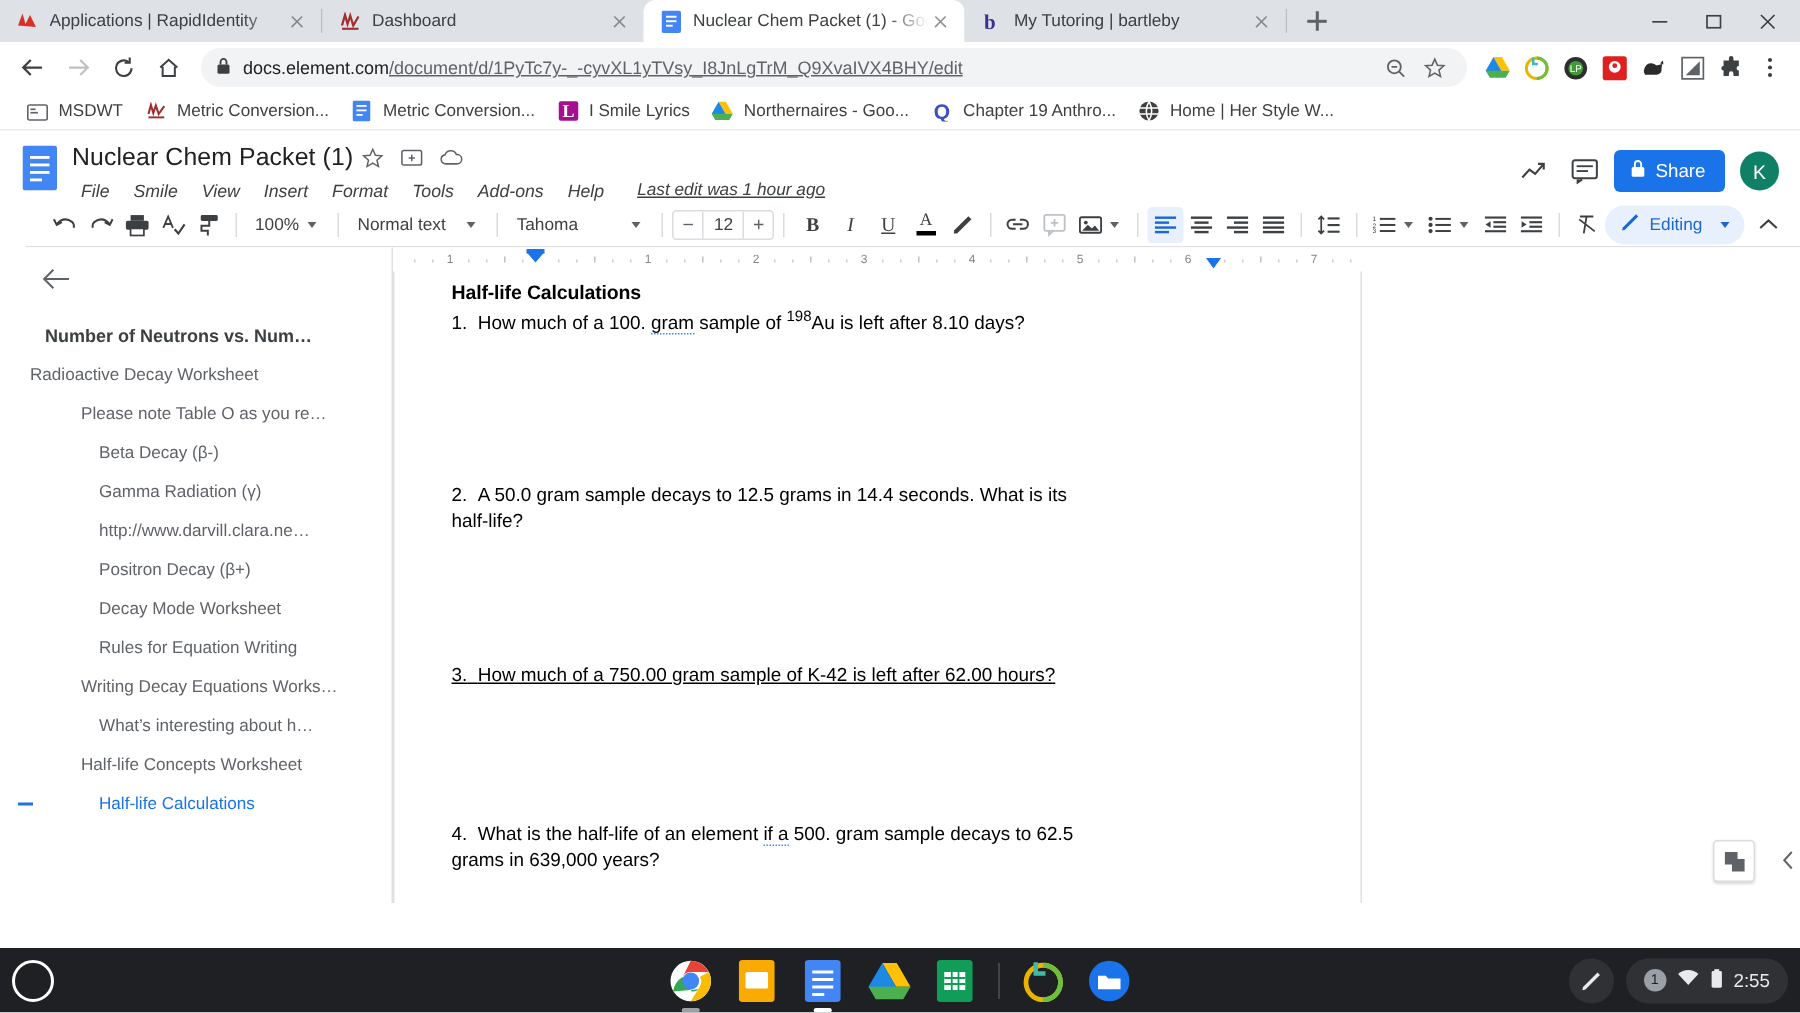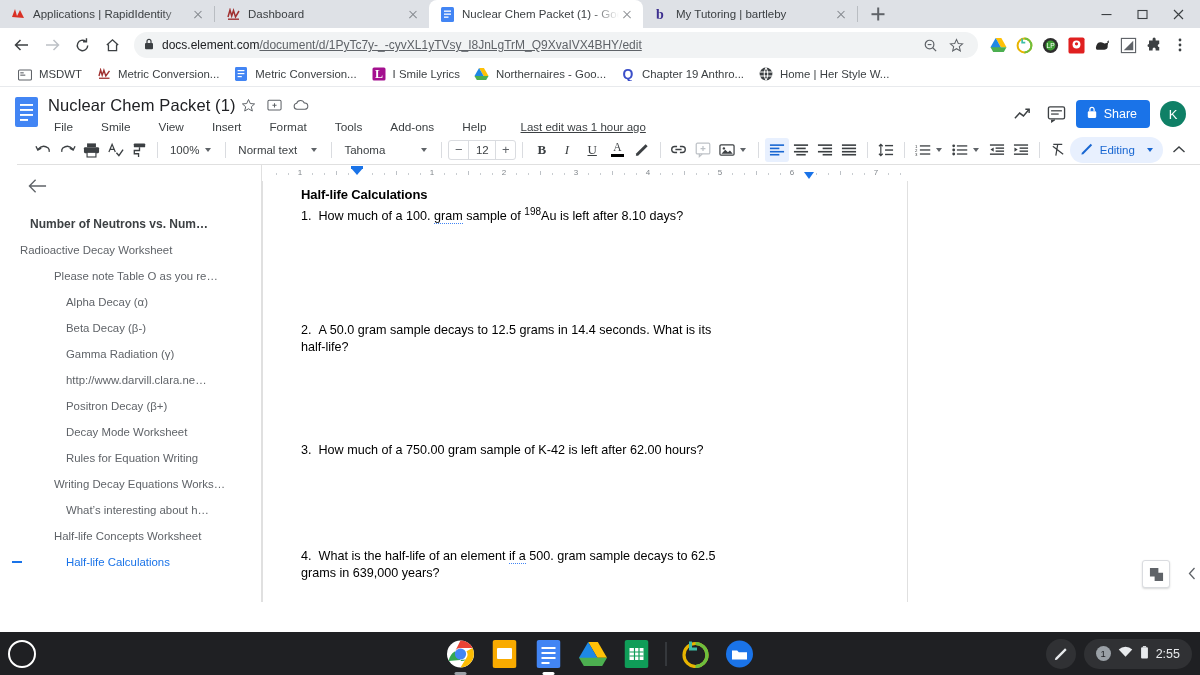--- a/index.html
+++ b/index.html
@@ -79,21 +79,21 @@
 
   
   #docs-app { height: 545px; background: #ffffff; position: relative; }
 
   .docs-head { height: 48px; display:flex; align-items:flex-start; padding: 6px 14px 0 10px; }
   .docs-logo { width: 32px; height: 40px; flex:0 0 32px; display:flex; align-items:flex-start; justify-content:center; padding-top: 4px; }
   .docs-head-mid { flex:1 1 auto; padding-left: 6px; }
   .doc-title-row { display:flex; align-items:center; gap: 0px; height: 24px; }
   .doc-title { font-size: 16.5px; color: #202124; letter-spacing: .1px; }
   .title-ico { width: 26px; height: 24px; display:flex; align-items:center; justify-content:center; }
-  .menubar { display:flex; align-items:center; height: 21px; gap: 16px; margin-top: -1px; }
+  .menubar { display:flex; align-items:center; height: 21px; gap: 4px; margin-top: -1px; font-style: italic; }
   .menu-item { font-size: 11.8px; color: #3c4043; padding: 2px 6px; border-radius: 3px; }
   .lastedit { font-size: 11.5px; color:#3c4043; text-decoration: underline; margin-left: 12px; }
   .docs-head-right { display:flex; align-items:center; gap: 4px; padding-top: 6px; }
   .hdr-ico { width: 30px; height: 30px; display:flex; align-items:center; justify-content:center; border-radius: 50%; }
   .share-btn {
     height: 28px; background: #1a73e8; color:#fff; border-radius: 4px;
     display:flex; align-items:center; gap: 7px; padding: 0 13px 0 11px;
     font-size: 12.5px; font-weight: normal;
   }
   .avatar {
@@ -738,21 +738,20 @@
       <div class="outline">
         <div class="outline-back">
           <svg width="19" height="16" viewBox="0 0 20 16">
               <path d="M19 8 H2 M8 1.5 L1.5 8 L8 14.5" stroke="#5f6368" stroke-width="1.4" fill="none"></path>
             </svg>
         </div>
         <div class="outline-list">
           <div class="ol-item h0">Number of Neutrons vs. Num…</div>
           <div class="ol-item h1">Radioactive Decay Worksheet</div>
           <div class="ol-item h2">Please note Table O as you re…</div>
-          <div class="ol-item h3">Alpha Decay (α)</div>
           <div class="ol-item h3">Beta Decay (β-)</div>
           <div class="ol-item h3">Gamma Radiation (γ)</div>
           <div class="ol-item h3">http://www.darvill.clara.ne…</div>
           <div class="ol-item h3">Positron Decay (β+)</div>
           <div class="ol-item h3">Decay Mode Worksheet</div>
           <div class="ol-item h3">Rules for Equation Writing</div>
           <div class="ol-item h2">Writing Decay Equations Works…</div>
           <div class="ol-item h3">What’s interesting about h…</div>
           <div class="ol-item h2">Half-life Concepts Worksheet</div>
           <div style="position:relative;">
@@ -832,21 +831,21 @@
             </div>
           </div>
 
           <div class="q-block" style="top:140px;">
             <div class="doc-p">
               <span>2.</span>&nbsp;&nbsp;<span>A 50.0 gram sample decays to 12.5 grams in 14.4 seconds.  What is its</span>
             </div>
             <div class="doc-p spaced">half-life?</div>
           </div>
 
-          <div class="q-block" style="top:260px;">
+          <div class="q-block" style="top:260px;text-decoration:underline;">
             <div class="doc-p">
               <span>3.</span>&nbsp;&nbsp;<span>How much of a 750.00 gram sample of K-42 is left after 62.00 hours?</span>
             </div>
           </div>
 
           <div class="q-block" style="top:366px;">
             <div class="doc-p">
               <span>4.</span>&nbsp;&nbsp;<span>What is the half-life of an element </span><span class="squiggle">if a</span><span> 500. gram sample decays to 62.5</span>
             </div>
             <div class="doc-p spaced">grams in 639,000 years?</div>

